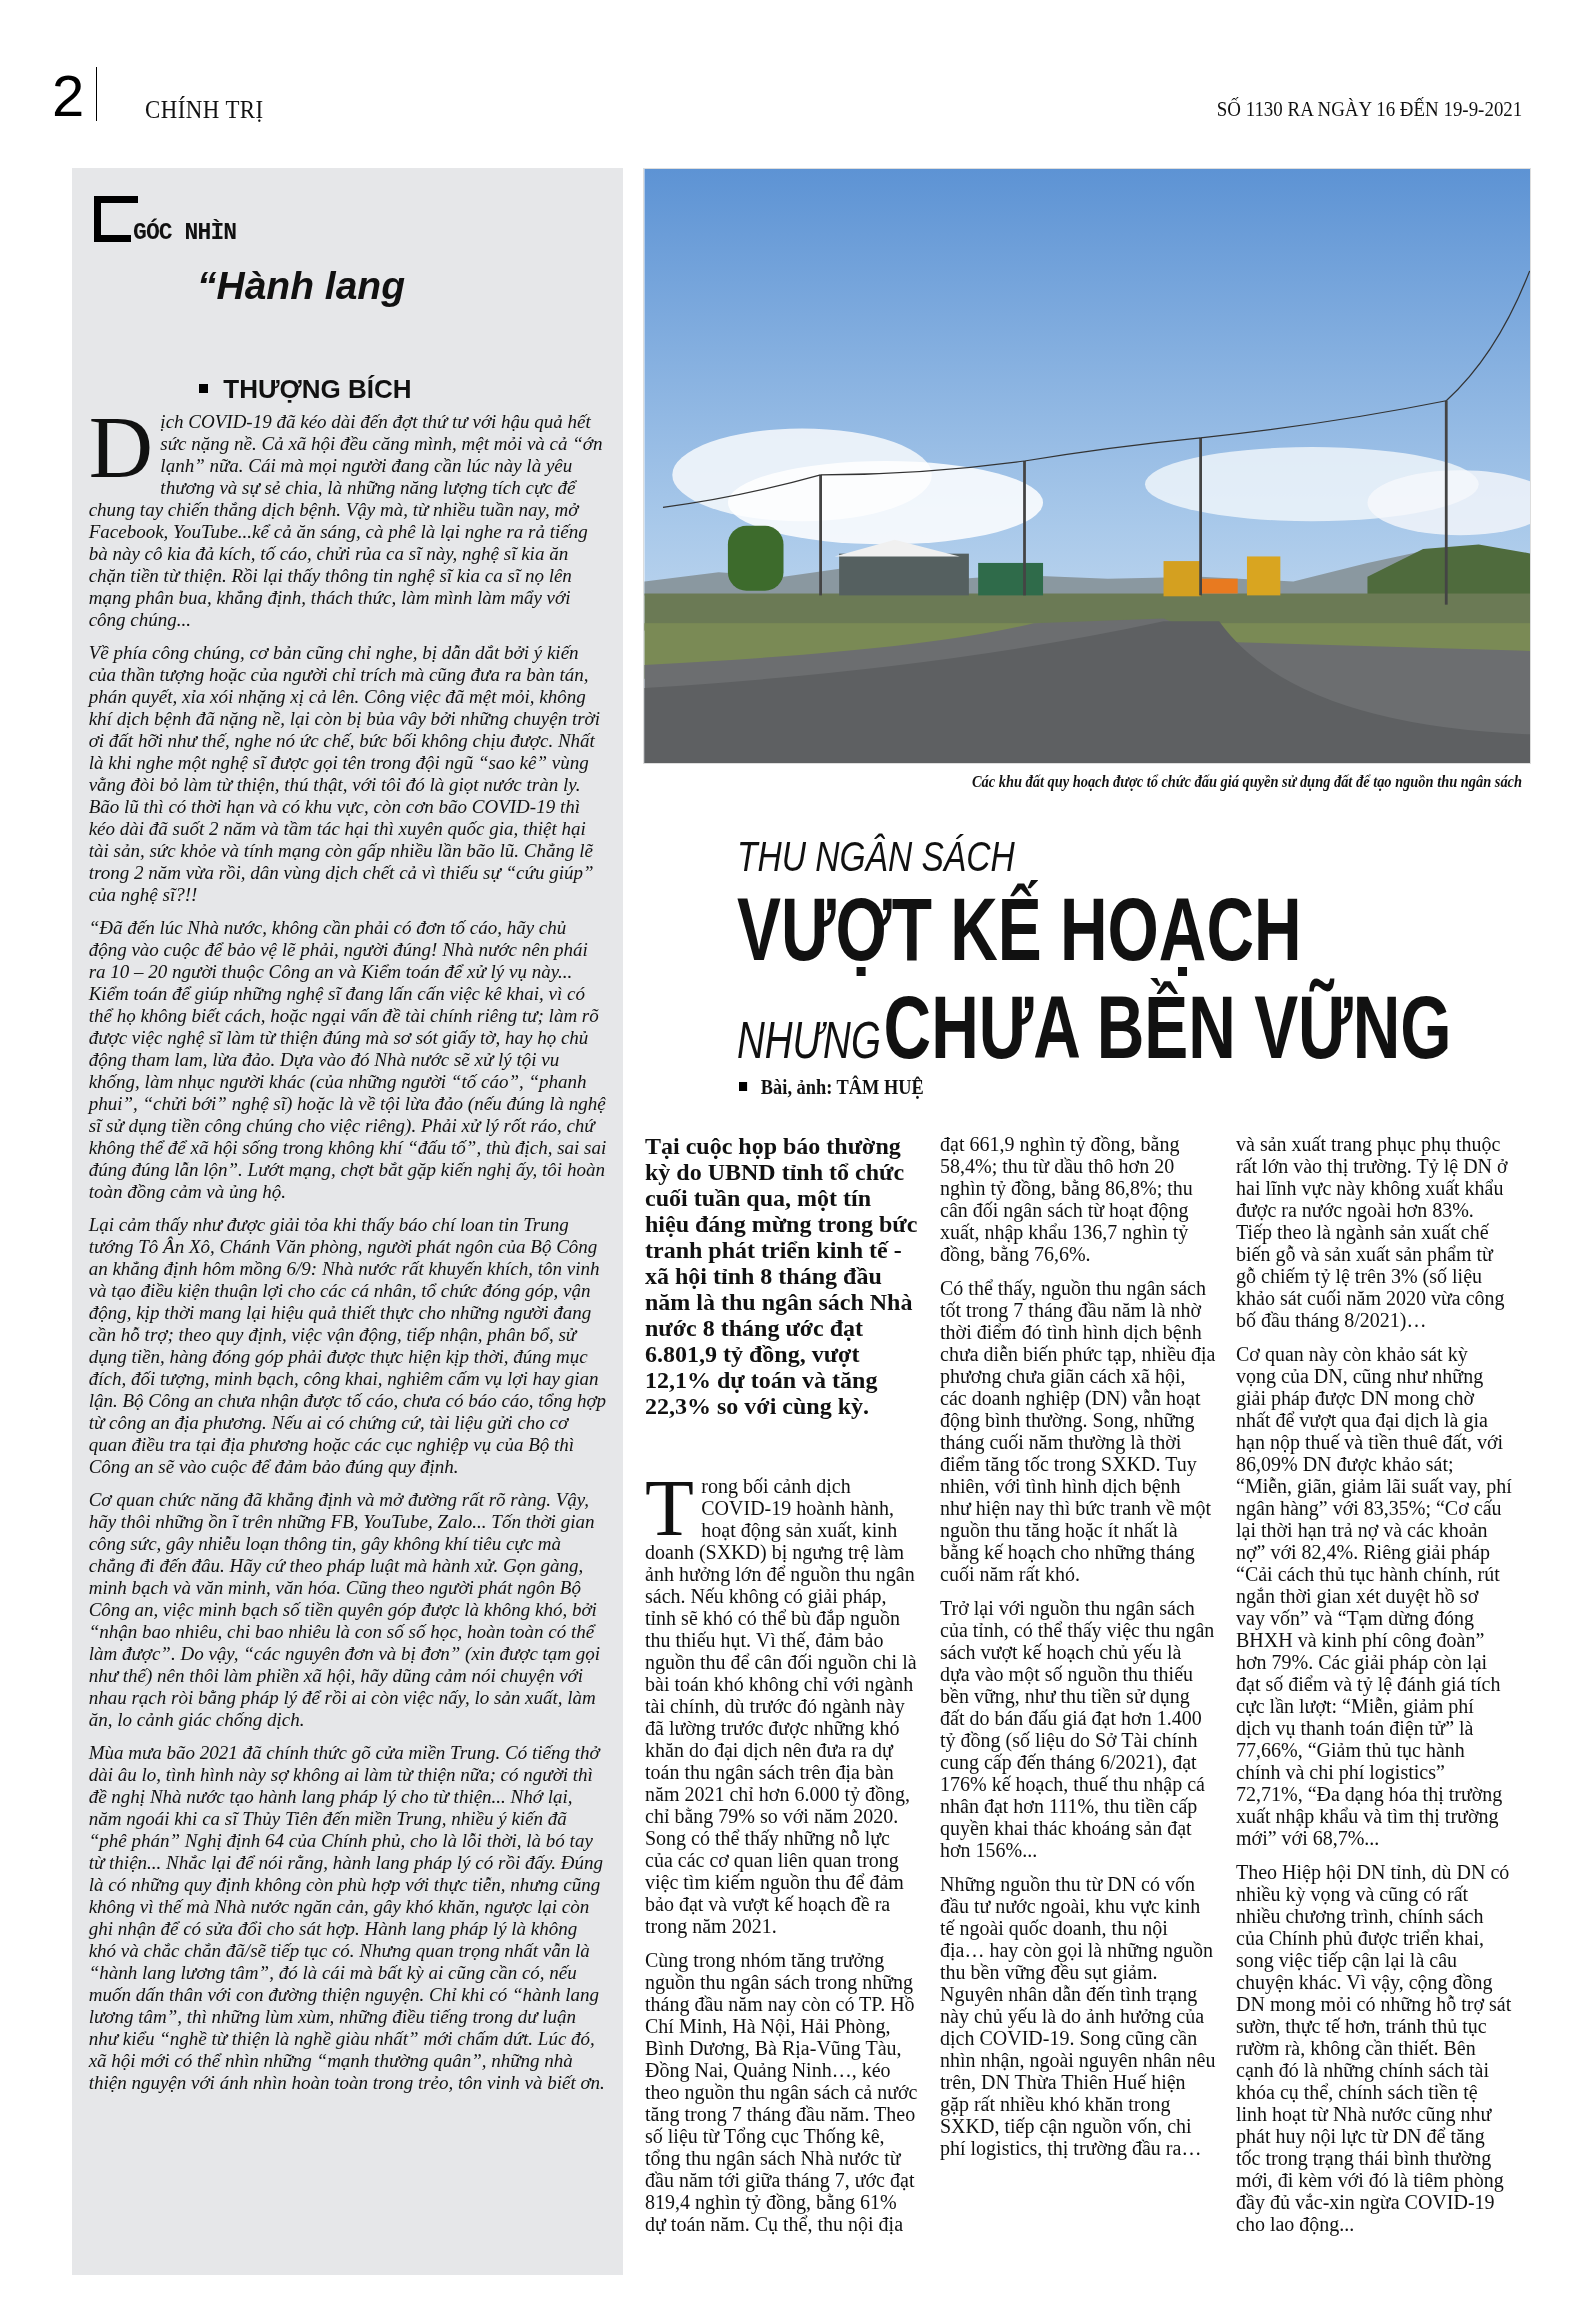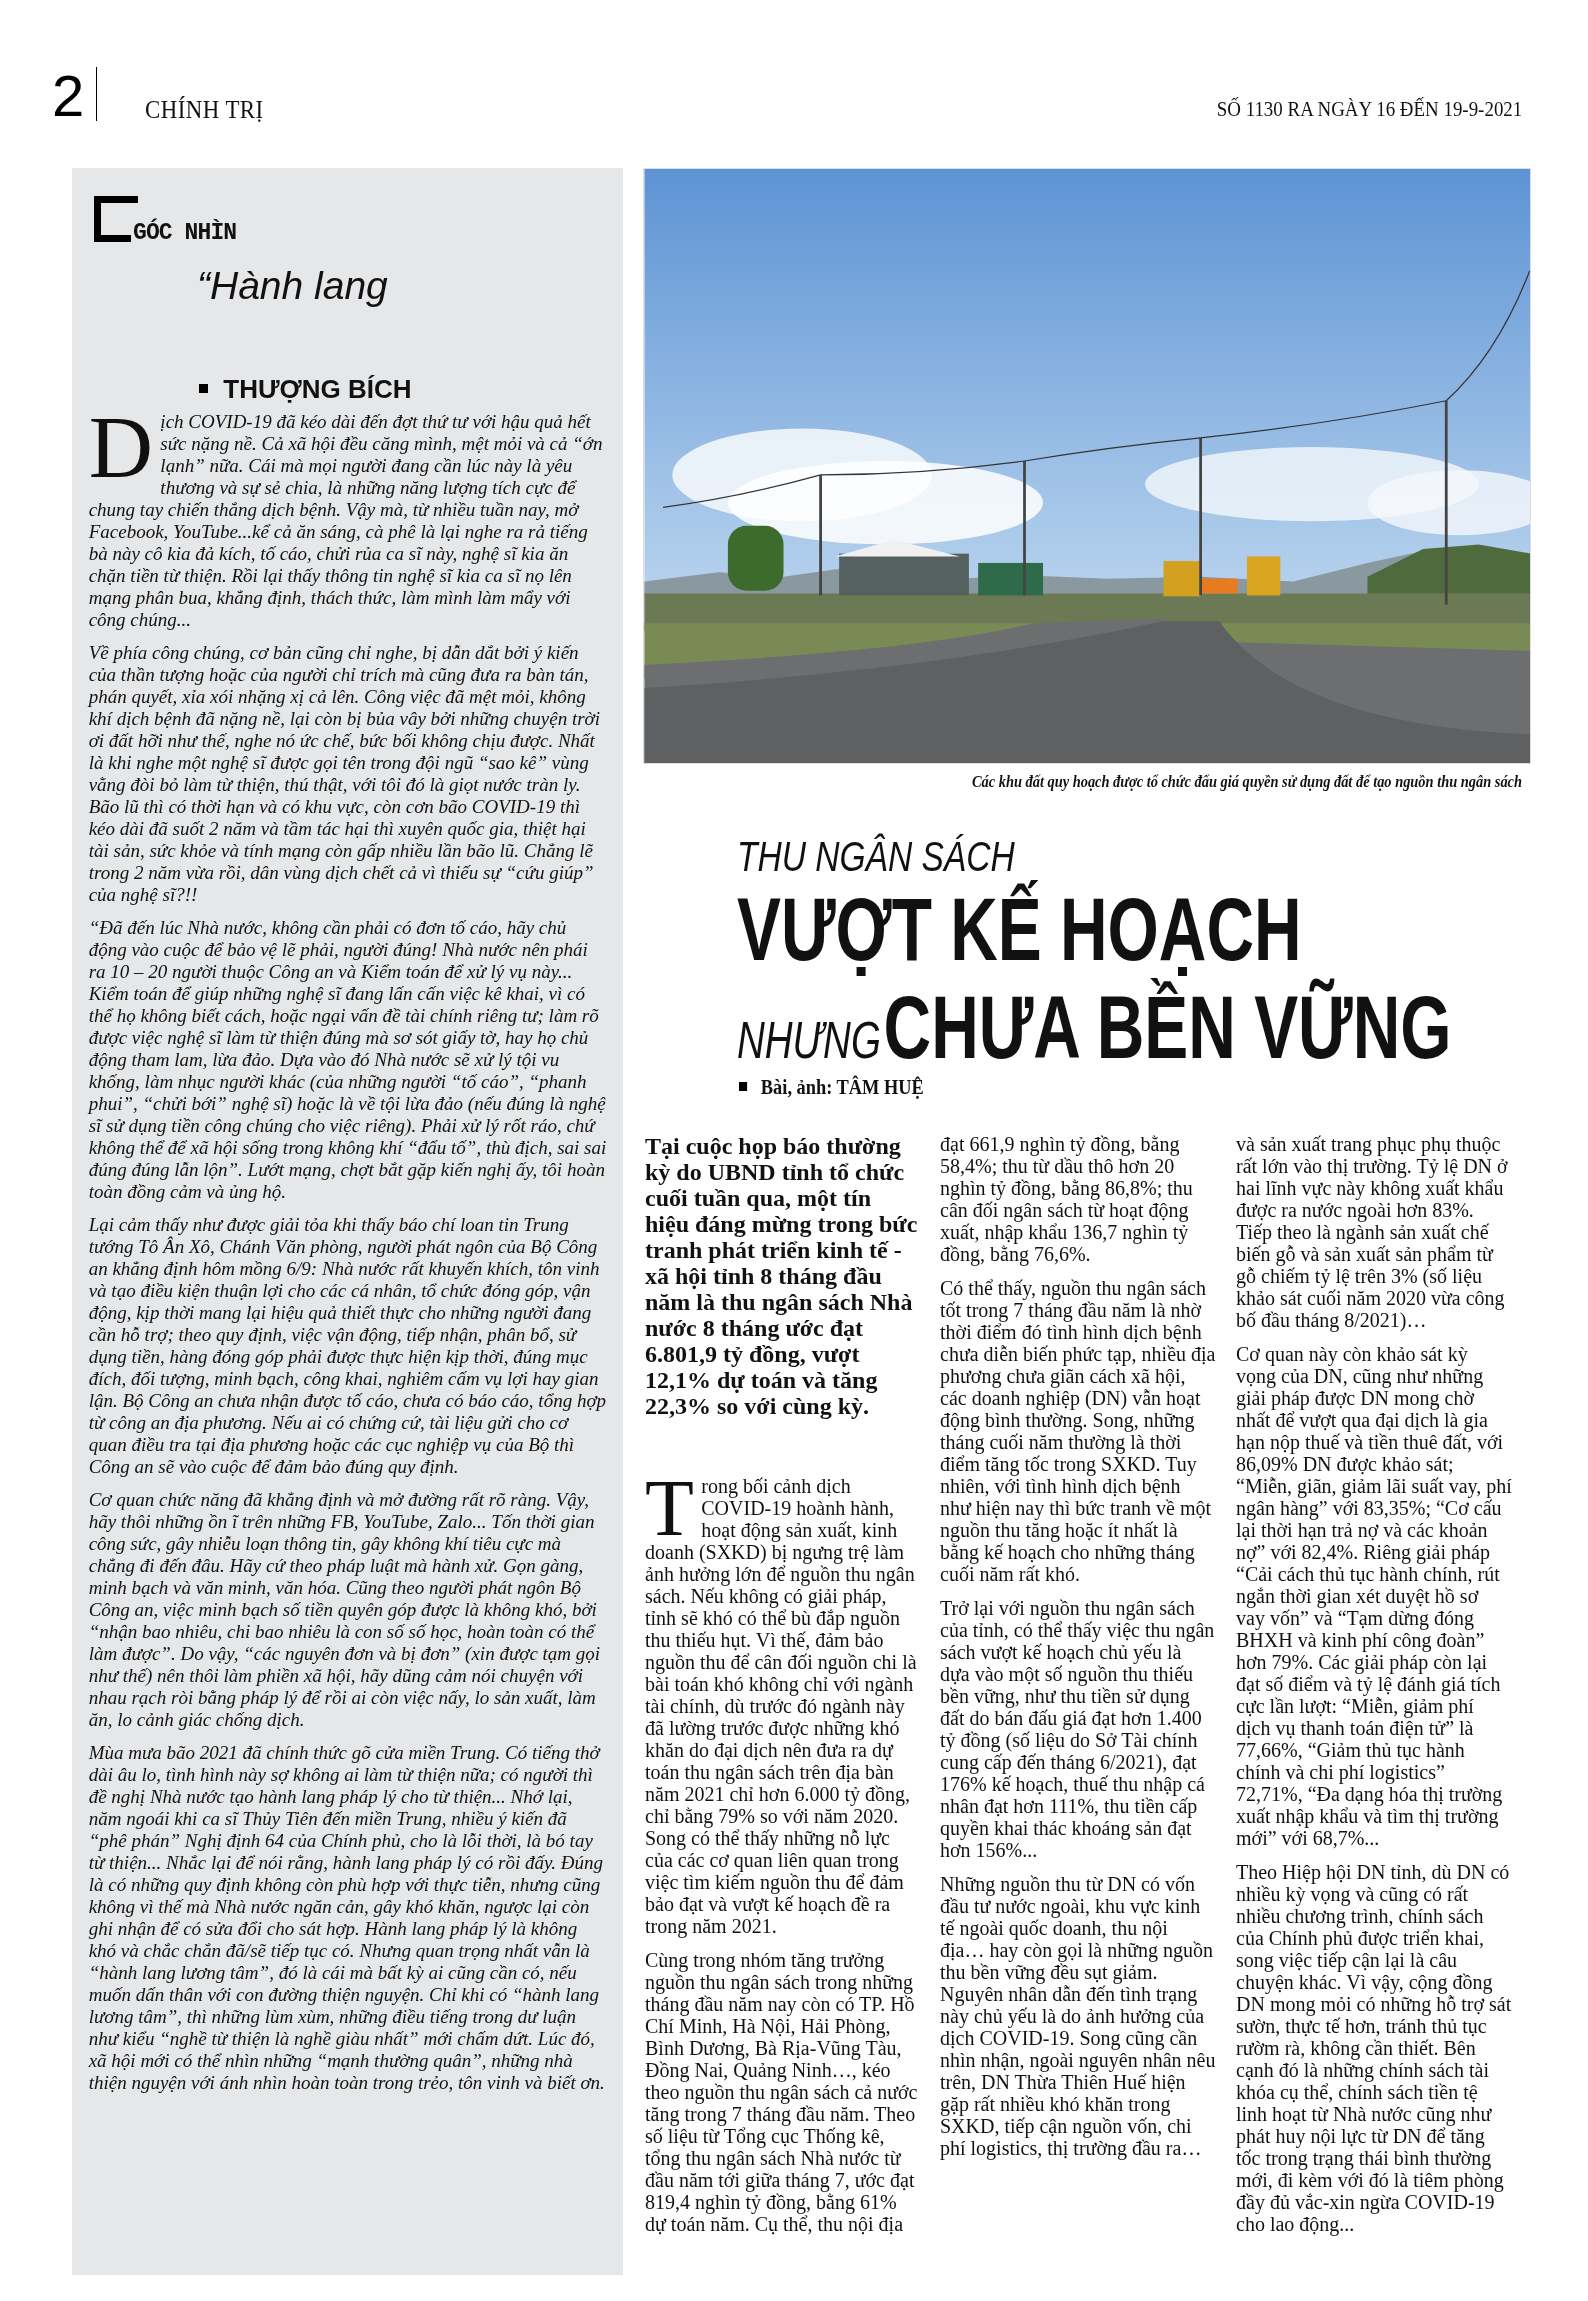--- a/index.html
+++ b/index.html
@@ -10,21 +10,21 @@
   .hdr-num { position:absolute; left:52px; top:67px; font-family:"Liberation Sans", sans-serif; font-size:58px; line-height:58px; color:#000; }
   .hdr-rule { position:absolute; left:96px; top:67px; width:1.4px; height:54px; background:#000; }
   .hdr-section { position:absolute; left:145px; top:95px; font-family:"Liberation Serif", serif; font-size:26px; letter-spacing:0.5px; transform:scaleX(0.88); transform-origin:left top; }
   .hdr-issue { position:absolute; right:67px; top:96px; font-family:"Liberation Serif", serif; font-size:22px; transform:scaleX(0.86); transform-origin:right top; white-space:nowrap; }
 
   
   .opinion { position:absolute; left:72px; top:168px; width:551px; height:2107px; background:#e6e7e9; }
   .kicker-box { position:absolute; left:22px; top:28px; width:37px; height:46px; border:7.4px solid #000; border-right:none; }
   .kicker-box::after { content:""; position:absolute; right:-7.4px; top:-7.4px; width:7.4px; height:7.4px; background:#000; }
   .kicker { position:absolute; left:61px; top:52px; font-family:"Liberation Mono", monospace; font-weight:bold; font-size:23px; letter-spacing:-0.9px; }
-  .op-t1 { position:absolute; left:125px; top:95px; font-family:"Liberation Sans", sans-serif; font-style:italic; font-size:39px; line-height:45px; }
+  .op-t1 { position:absolute; left:125px; top:95px; font-family:"Liberation Sans", sans-serif; font-style:italic; font-size:39px; line-height:45px;font-weight:bold; }
   .op-t2 { position:absolute; left:125px; top:135px; font-family:"Liberation Sans", sans-serif; font-style:italic; font-weight:bold; font-size:56px; line-height:59px; letter-spacing:-0.9px; }
   .op-byline { position:absolute; left:127px; top:206px; font-family:Liberation Sans, sans-serif; font-weight:bold; font-size:26px; }
   .bullet { display:inline-block; width:9.3px; height:9.3px; background:#000; margin-right:15px; vertical-align:middle; position:relative; top:-2.8px; }
   .op-body { position:absolute; left:16.7px; top:243px; width:519px; font-style:italic; font-size:19px; line-height:22px; text-align:left; }
   .op-body p { margin-bottom:11px; }
   .dropcap-D { float:left; font-family:"Liberation Serif", serif; font-style:normal; font-size:89px; line-height:65px; margin:3.7px 7.4px 0 0; height:65px; }
 
   
   .photo { position:absolute; left:643px; top:168px; width:888px; height:596px; overflow:hidden; border:0.9px solid #ddd; }
   .caption { position:absolute; right:67px; top:772px; width:668px; text-align:right; font-family:"Liberation Serif", serif; font-style:italic; font-weight:bold; font-size:16px; line-height:19.5px; transform:scaleX(0.9); transform-origin:right top; }

